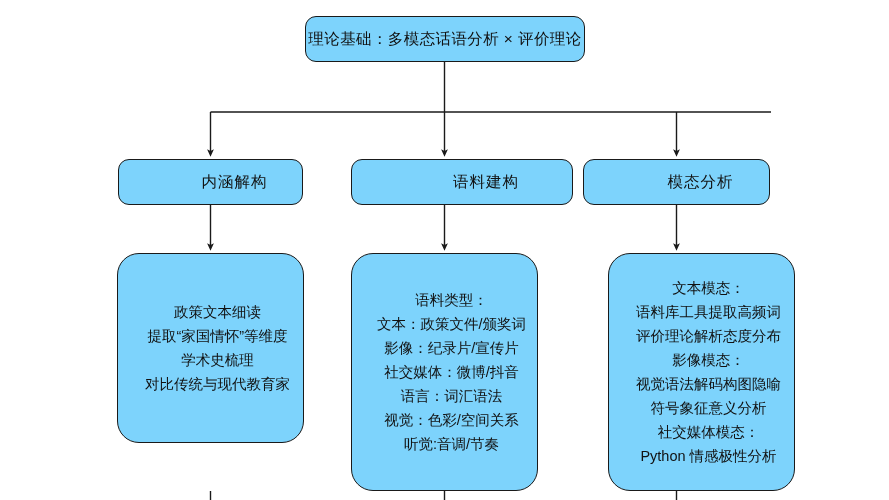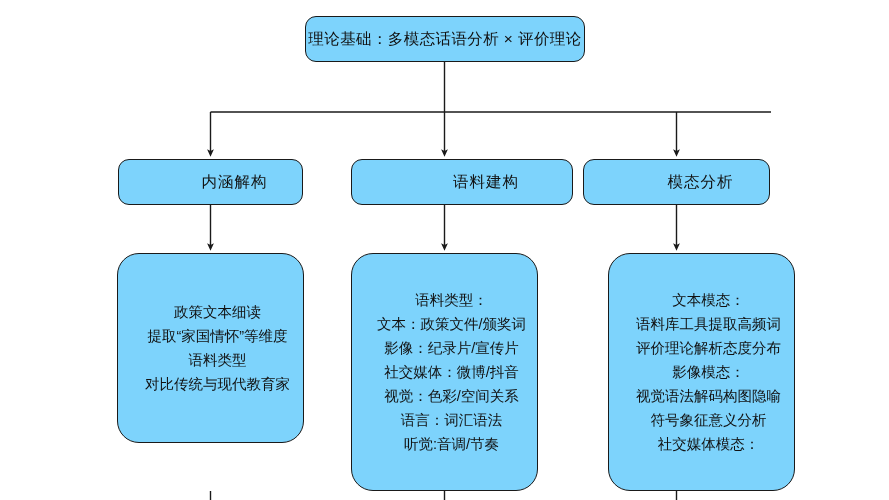--- a/index.html
+++ b/index.html
@@ -110,42 +110,43 @@
   </div>
 
   <div class="node node-stage" style="left:583px; top:159px; width:187px; height:46px;">
     <span class="node-text">模态分析</span>
   </div>
 
   <div class="node node-detail" style="left:117px; top:253px; width:187px; height:190px;">
     <div class="detail-lines">
       <div class="detail-line">政策文本细读</div>
       <div class="detail-line">提取“家国情怀”等维度</div>
-      <div class="detail-line">语料类型</div>
+      <div class="detail-line">学术史梳理</div>
       <div class="detail-line">对比传统与现代教育家</div>
     </div>
   </div>
 
   <div class="node node-detail" style="left:351px; top:253px; width:187px; height:238px;">
     <div class="detail-lines">
       <div class="detail-line">语料类型：</div>
       <div class="detail-line">文本：政策文件/颁奖词</div>
       <div class="detail-line">影像：纪录片/宣传片</div>
       <div class="detail-line">社交媒体：微博/抖音</div>
+      <div class="detail-line">语言：词汇语法</div>
       <div class="detail-line">视觉：色彩/空间关系</div>
-      <div class="detail-line">语言：词汇语法</div>
       <div class="detail-line">听觉:音调/节奏</div>
     </div>
   </div>
 
   <div class="node node-detail" style="left:584px; top:253px; width:187px; height:238px;margin-left:24px;">
     <div class="detail-lines">
       <div class="detail-line">文本模态：</div>
       <div class="detail-line">语料库工具提取高频词</div>
       <div class="detail-line">评价理论解析态度分布</div>
       <div class="detail-line">影像模态：</div>
       <div class="detail-line">视觉语法解码构图隐喻</div>
       <div class="detail-line">符号象征意义分析</div>
       <div class="detail-line">社交媒体模态：</div>
+      <div class="detail-line">Python 情感极性分析</div>
     </div>
   </div>
 
 </div>
 
 </body></html>

